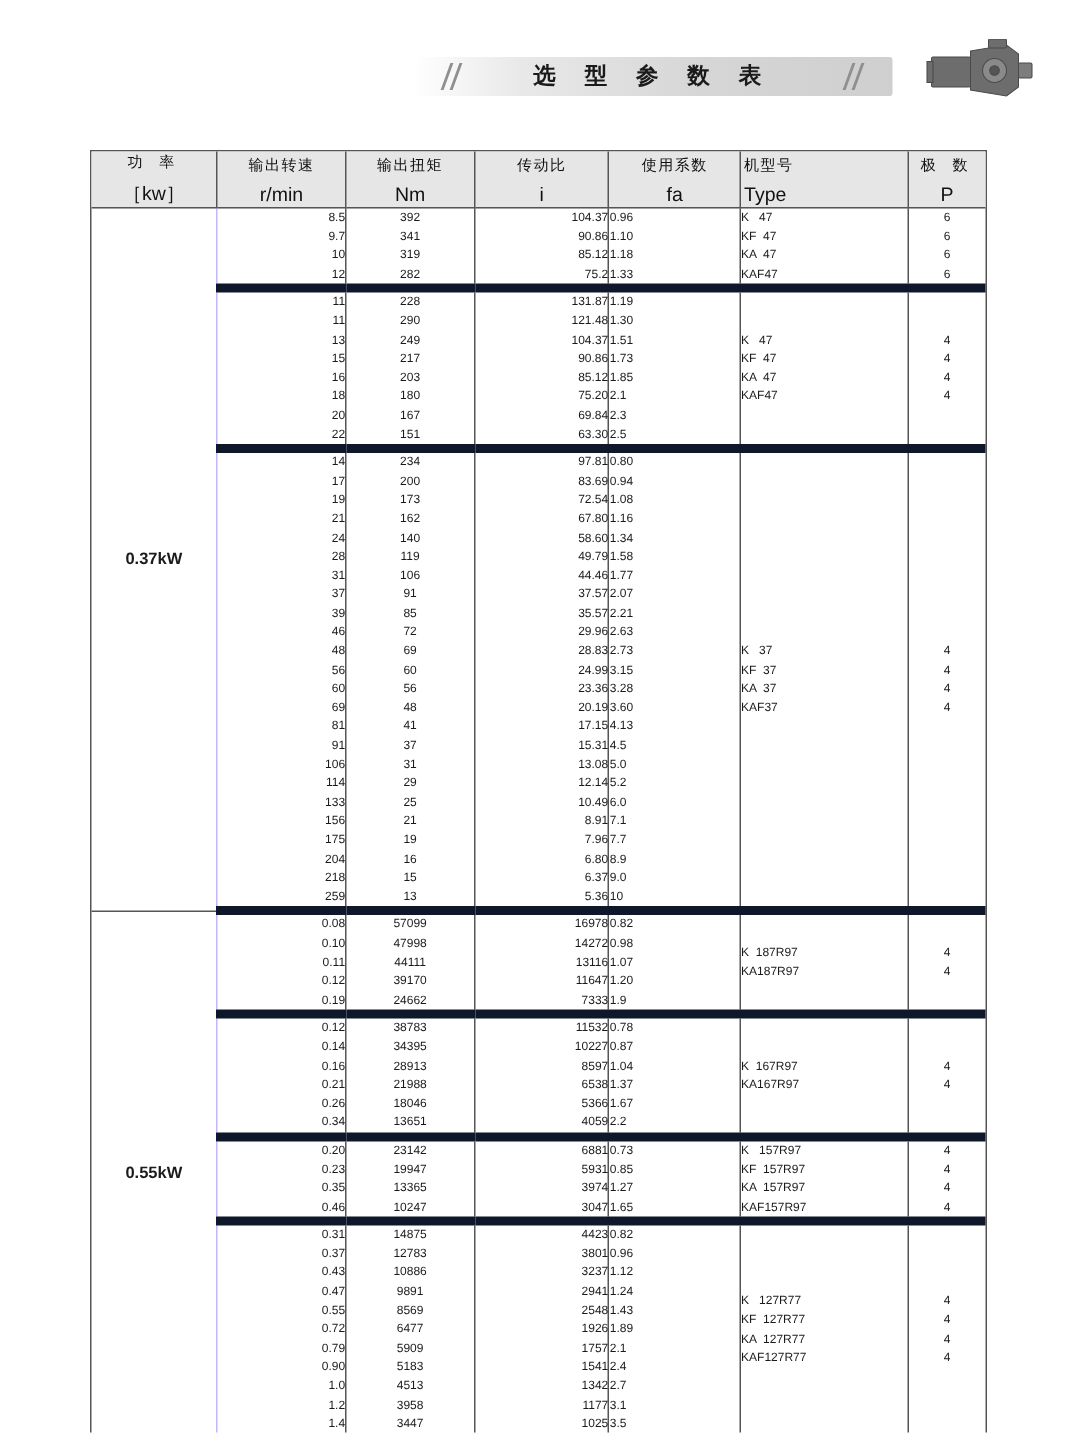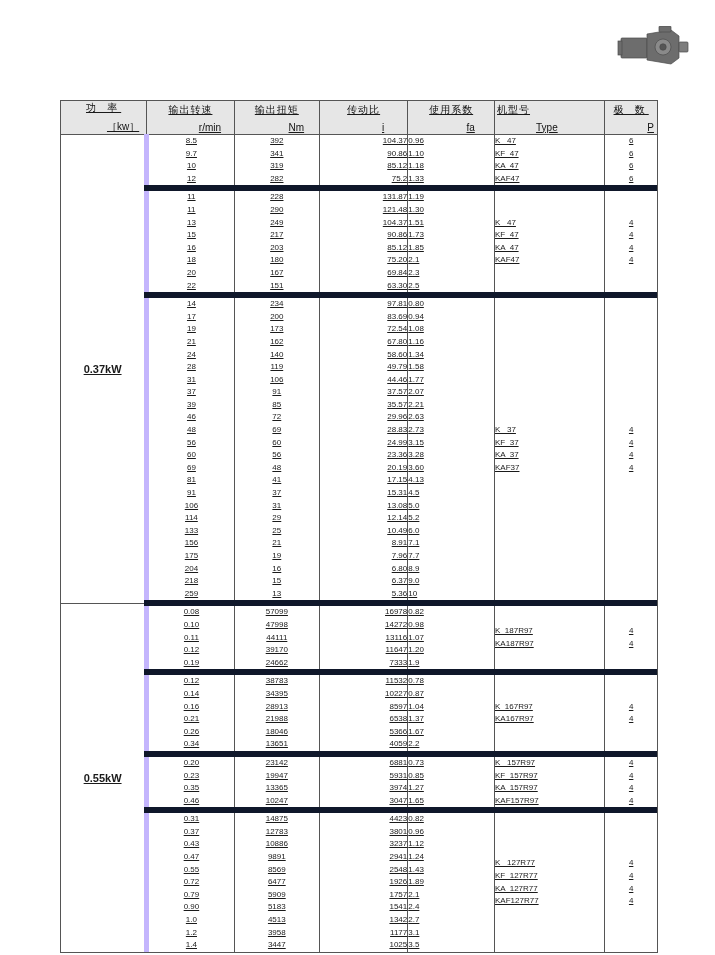--- a/index.html
+++ b/index.html
@@ -69,21 +69,20 @@
     left: 60px;
     top: 100px;
     width: 596px;
     border: 1px solid #555;
   }
   table.spec {
     border-collapse: collapse;
     width: 100%;
     font-size: 8px;
     font-family: "Liberation Sans", sans-serif;
-    text-decoration: underline;
   }
   table.spec td, table.spec th {
     padding: 0;
     vertical-align: middle;
   }
 
   
   .hdr-row th {
     background: #e6e6e6;
     border-bottom: 1px solid #555;
@@ -95,50 +94,49 @@
   .hdr-row th:last-child { border-right: none; }
   .hdr-cn {
     font-size: 10px;
     font-family: "DejaVu Sans", sans-serif;
     letter-spacing: 1px;
     display: block;
     color: #111;
   }
   .hdr-cn.spaced { letter-spacing: 4px; }
   .hdr-en {
-    font-size: 10px;
+    font-size: 13px;
     display: block;
     margin-top: 5px;
     color: #111;
-    margin-left: 39px;
   }
 
   
   td.power {
-    border-right: 5px solid #c4b5fd;
+    border-right: 1px solid #c4b5fd;
     border-top: 1px solid #555;
     text-align: center;
     vertical-align: top;
     font-weight: bold;
     font-size: 11px;
     padding-top: 8px;
     width: 84px;
   }
   td.power.nobordertop { border-top: none; }
 
   
   td.grp {
     border-right: 1px solid #555;
     vertical-align: top;
     padding: 7px 0 7px 0;
   }
   td.grp.last { border-right: none; }
   .grp-sep { border-top: 6px solid #0f172a; }
 
-  .col-rpm  { width: 86px; text-align: center; }
+  .col-rpm  { width: 86px; text-align: right; }
   .col-nm   { width: 86px; text-align: center; }
   .col-i    { width: 90px; text-align: right; }
   .col-fa   { width: 88px; text-align: left; }
   .col-type { width: 110px; text-align: left; padding-left: 26px; }
   .col-p    { width: 52px;  text-align: center; }
 
   .cell-line {
     line-height: 12.6px;
     white-space: pre;
   }
@@ -146,20 +144,27 @@
     line-height: 12.6px;
     white-space: pre;
     font-size: 8px;
   }
   td.mid { vertical-align: middle; }
 </style>
 </head>
 <body>
 
 <div class="page-header">
+  <div class="header-banner">
+    <span class="slash-left"></span>
+    <span class="slash-left2"></span>
+    <span class="slash-right"></span>
+    <span class="slash-right2"></span>
+    <div class="header-title">选 型 参 数 表</div>
+  </div>
   <svg class="header-icon" viewBox="0 0 76 42">
     <g fill="#6d6d6d" stroke="#4a4a4a" stroke-width="0.7">
       <rect x="6" y="12" width="26" height="20" rx="1"></rect>
       <rect x="3" y="15" width="4" height="14"></rect>
       <path d="M32 8 L56 4 L64 10 L64 32 L56 38 L32 34 Z"></path>
       <rect x="44" y="0" width="12" height="6" rx="1"></rect>
       <circle cx="48" cy="21" r="8" fill="#8a8a8a"></circle>
       <circle cx="48" cy="21" r="3.2" fill="#555"></circle>
       <rect x="64" y="16" width="9" height="10" rx="1" fill="#7d7d7d"></rect>
     </g>

